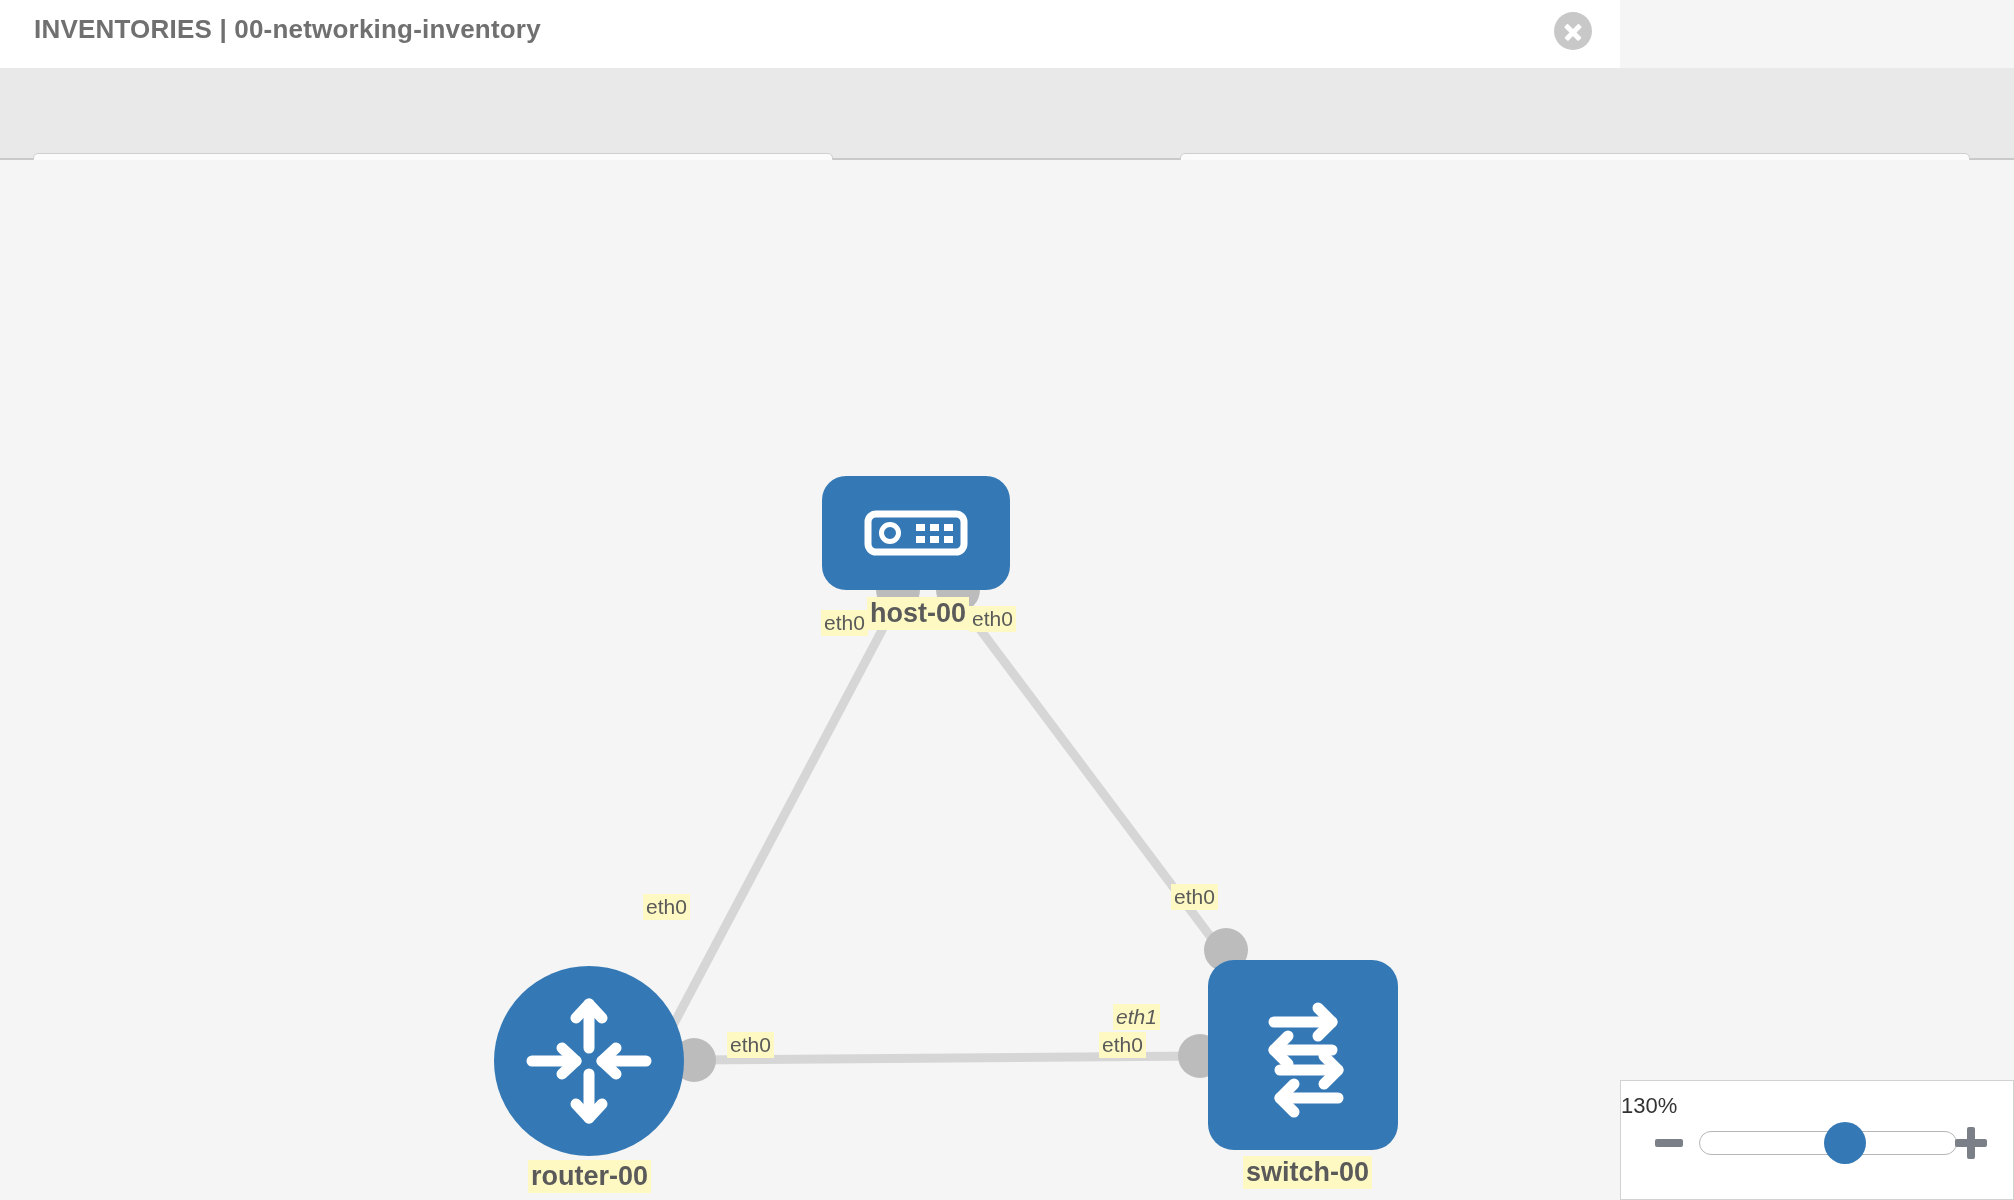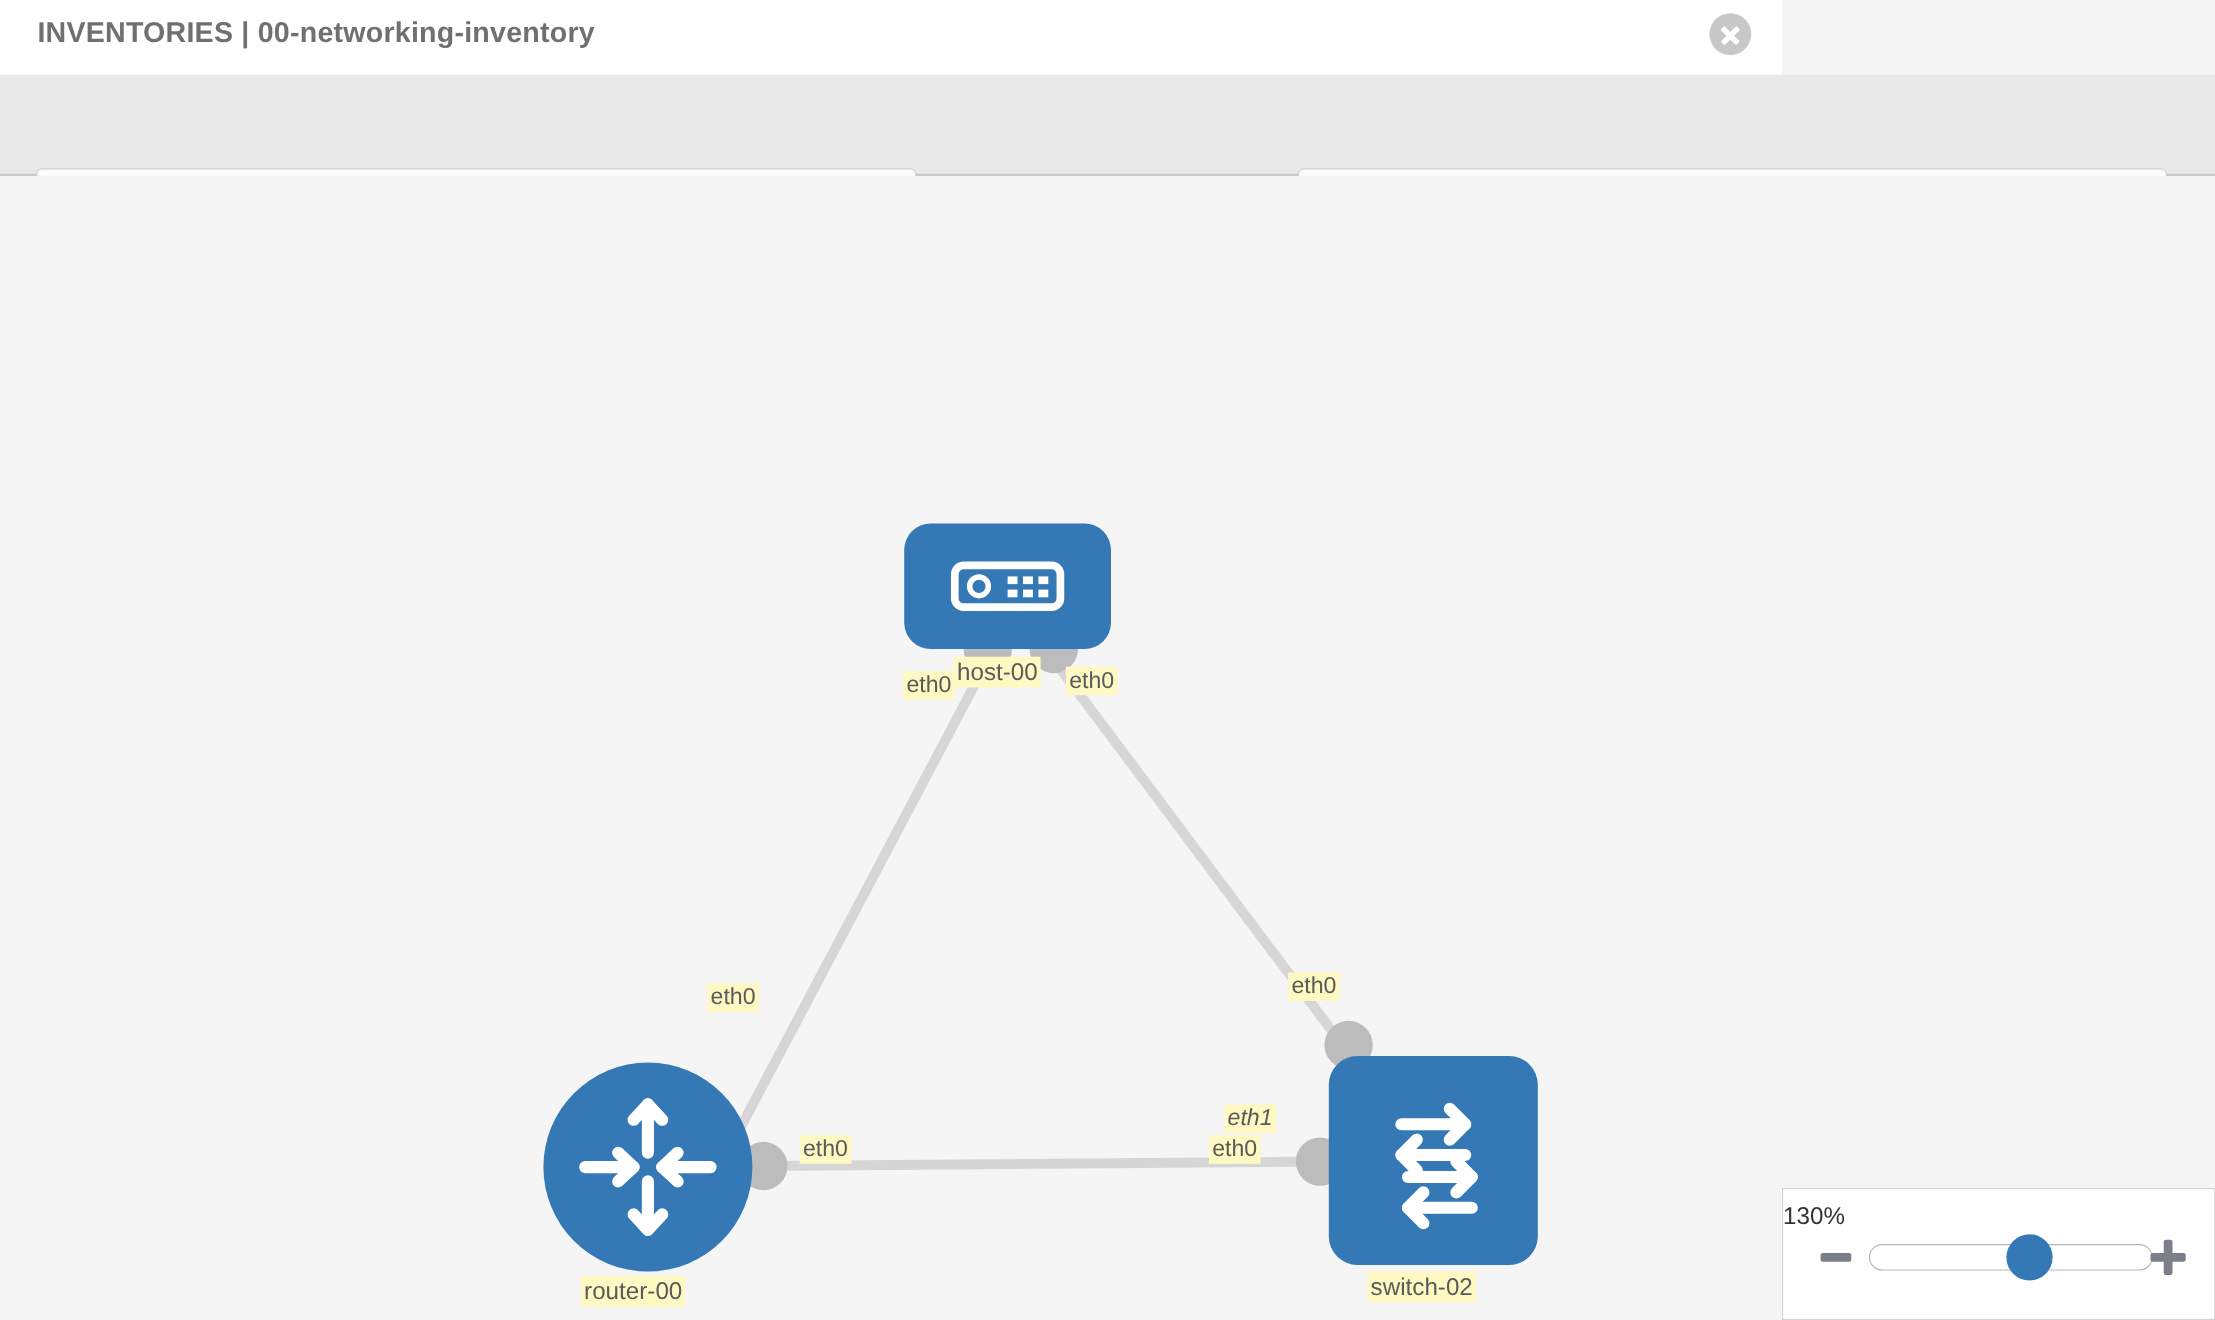--- a/index.html
+++ b/index.html
@@ -109,21 +109,21 @@
   .if-switch-l{left:1178px;top:874px;}
   .if-switch-tl{left:1204px;top:768px;}
 
   .label{
     position:absolute;
     background:#fef9c3;
     color:#5a5a5a;
     white-space:nowrap;
     padding:1px 3px;
   }
-  .node-label{font-size:22px;}
+  .node-label{font-size:27px;font-weight:bold;}
   .if-label{font-size:21px;}
 
   .lbl-host{left:867px;top:437px;}
   .lbl-router{left:528px;top:1000px;}
   .lbl-switch{left:1243px;top:996px;}
 
   .lbl-eth-host-l{left:821px;top:450px;}
   .lbl-eth-host-r{left:969px;top:446px;}
   .lbl-eth-rh{left:643px;top:734px;}
   .lbl-eth-sh{left:1171px;top:724px;}
@@ -260,21 +260,21 @@
         <path d="M72 110 H130"></path>
           <path d="M116 96 L130 110 L116 124"></path>
         <path d="M130 138 H72"></path>
           <path d="M86 124 L72 138 L86 152"></path>
       </g>
     </svg>
   </div>
 
   <div class="label node-label lbl-host">host-00</div>
   <div class="label node-label lbl-router">router-00</div>
-  <div class="label node-label lbl-switch">switch-02</div>
+  <div class="label node-label lbl-switch">switch-00</div>
 
   <div class="label if-label lbl-eth-host-l">eth0</div>
   <div class="label if-label lbl-eth-host-r">eth0</div>
   <div class="label if-label lbl-eth-rh">eth0</div>
   <div class="label if-label lbl-eth-sh">eth0</div>
   <div class="label if-label lbl-eth-r">eth0</div>
   <div class="label if-label lbl-eth-s0">eth0</div>
   <div class="label if-label lbl-eth-s1">eth1</div>
 </div>
 

